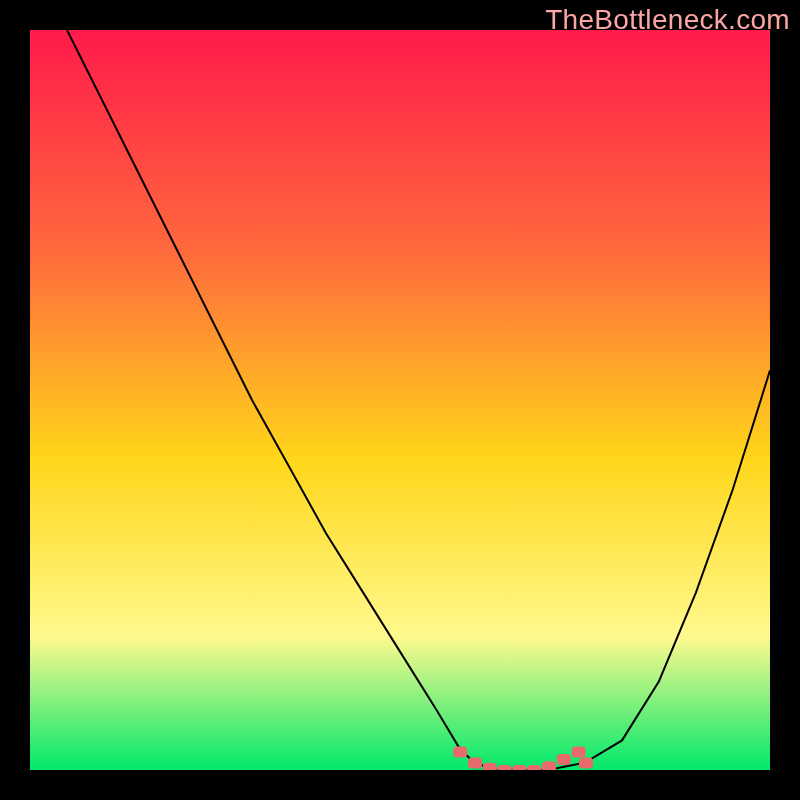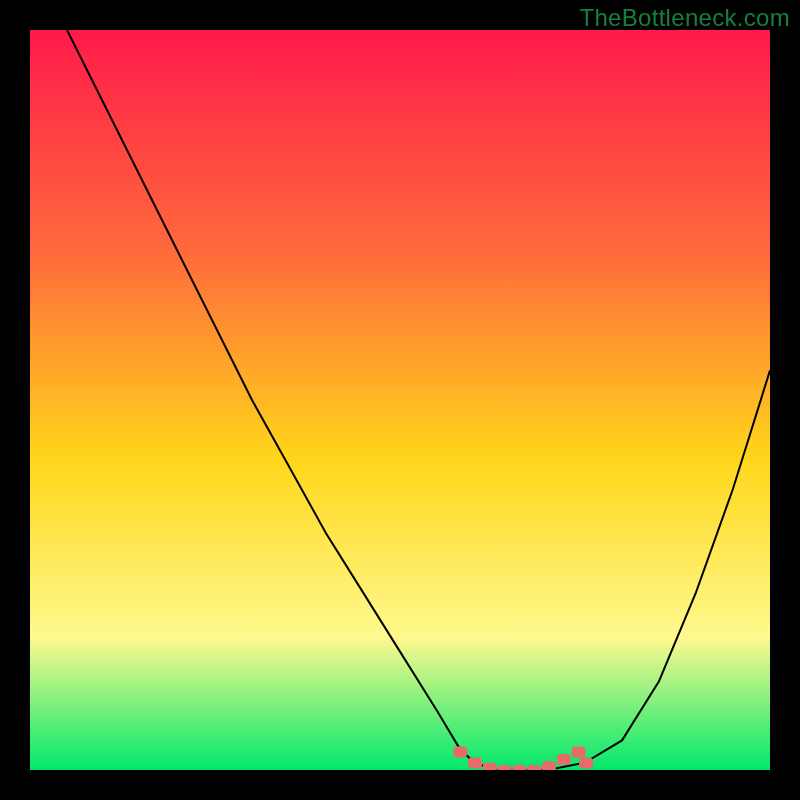--- a/index.html
+++ b/index.html
@@ -16,22 +16,22 @@
     left: 0;
     top: 0;
     width: 800px;
     height: 800px;
     background: #000;
   }
   .watermark {
     position: absolute;
     top: 4px;
     right: 10px;
-    color: #15803d;
-    font-size: 24px;
+    color: #fca5a5;
+    font-size: 28px;
     font-weight: 500;
     letter-spacing: 0.3px;
   }
   .plot {
     position: absolute;
     left: 30px;
     top: 30px;
     width: 740px;
     height: 740px;
   }

